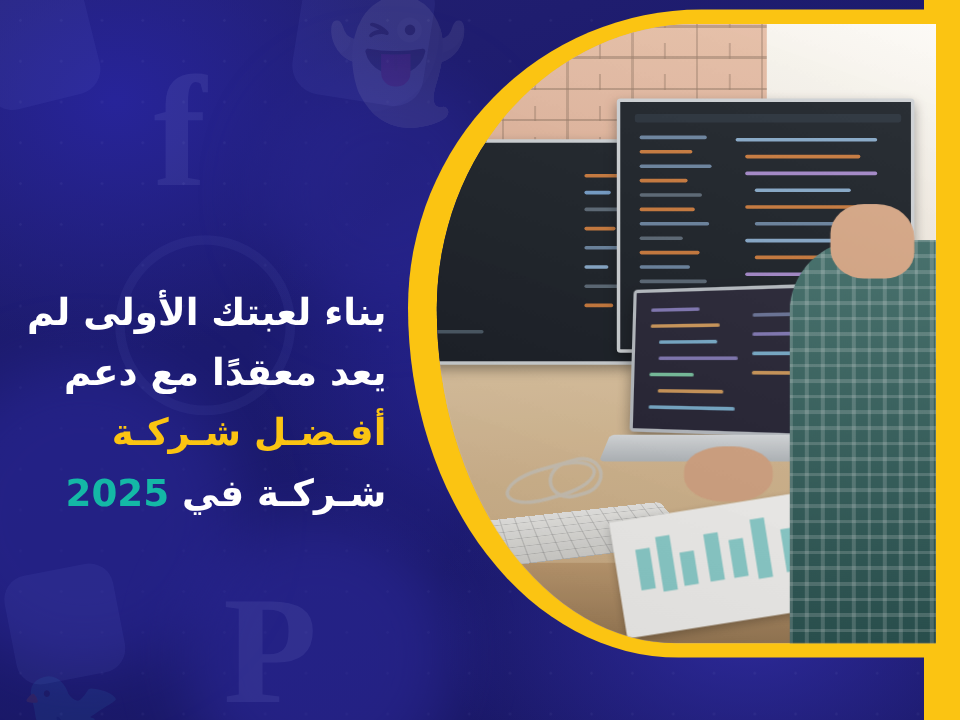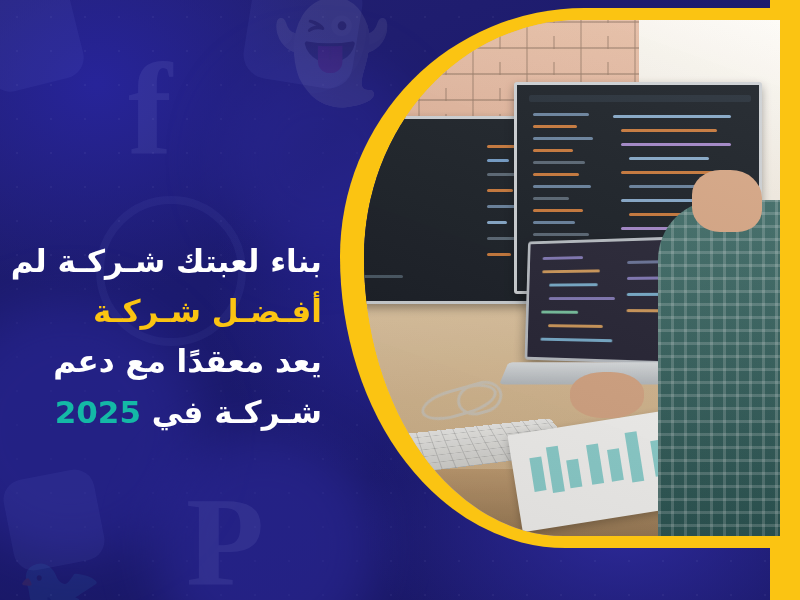--- a/index.html
+++ b/index.html
@@ -295,23 +295,23 @@
       <div class="person-arm"></div>
       <div class="hand hand-1"></div>
       <div class="hand hand-2"></div>
 
       <div class="photo-shade"></div>
     </div>
   </div>
 
 
   <div class="headline">
-    <div class="hl white">بناء لعبتك شـركـة لم</div>
+    <div class="hl white">بناء لعبتك الأولى لم</div>
+    <div class="hl white">يعد معقدًا مع دعم</div>
     <div class="hl gold">أفـضـل شـركـة</div>
-    <div class="hl white">يعد معقدًا مع دعم</div>
     <div class="hl">
       <span class="white">شـركـة في</span>
       <span class="gold">2025</span>
     </div>
   </div>
 
 
 </div>
 
 </body></html>

